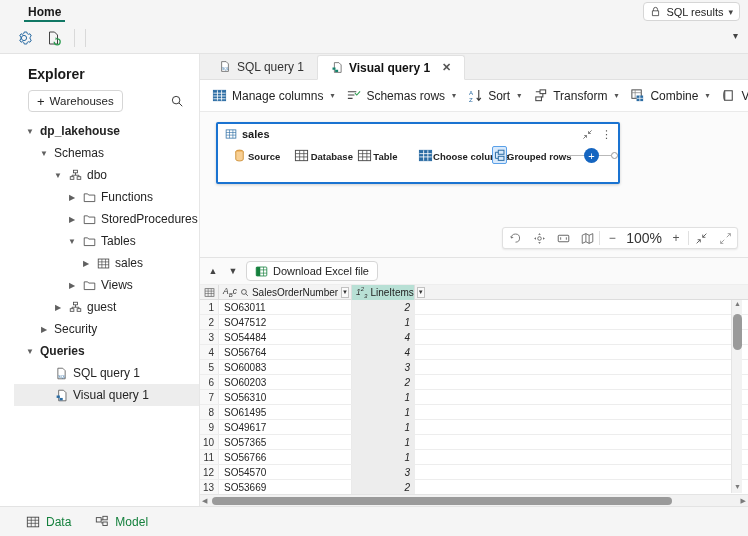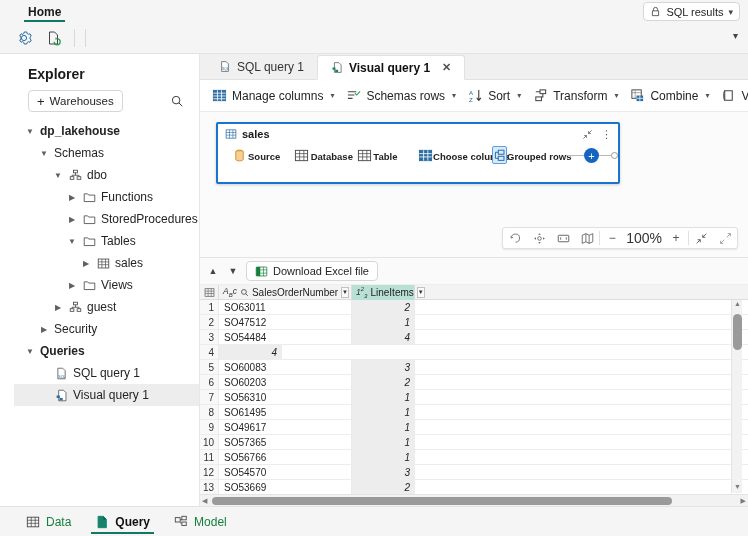--- a/index.html
+++ b/index.html
@@ -557,20 +557,21 @@
                 <div class="gc-a">SO47512</div>
                 <div class="gc-b">1</div>
               </div>
               <div class="grow">
                 <div class="gc-num">3</div>
                 <div class="gc-a">SO54484</div>
                 <div class="gc-b">4</div>
               </div>
               <div class="grow">
                 <div class="gc-num">4</div>
+                <div class="gc-a">SO56764</div>
                 <div class="gc-b">4</div>
               </div>
               <div class="grow">
                 <div class="gc-num">5</div>
                 <div class="gc-a">SO60083</div>
                 <div class="gc-b">3</div>
               </div>
               <div class="grow">
                 <div class="gc-num">6</div>
                 <div class="gc-a">SO60203</div>
@@ -632,29 +633,20 @@
 
   <div class="status">
     <div class="sbtn">
       <span>
         <svg width="14" height="14" viewBox="0 0 16 16">
             <rect x="1.5" y="2.5" width="13" height="11" fill="none" stroke="#444" stroke-width="1"></rect>
             <path d="M1.5 6h13M1.5 9.5h13M6 2.5v11M10.5 2.5v11" stroke="#444" stroke-width=".8"></path>
           </svg>
       </span>
       <span>Data</span>
-    </div>
-    <div class="sbtn active">
-      <span>
-        <svg width="14" height="14" viewBox="0 0 16 16">
-            <path d="M3.5 1.5h6l3.5 3.5v9.5h-9.5z" fill="#15836c" stroke="#15836c" stroke-width="1"></path>
-            <path d="M9.5 1.5v3.5h3.5" fill="#0c5f4e"></path>
-          </svg>
-      </span>
-      <span>Query</span>
     </div>
     <div class="sbtn">
       <span>
         <svg width="14" height="14" viewBox="0 0 16 16">
             <rect x="1.5" y="3" width="5.5" height="5" fill="none" stroke="#444" stroke-width="1"></rect>
             <rect x="9" y="1.5" width="5" height="4" fill="none" stroke="#444" stroke-width="1"></rect>
             <rect x="9" y="8" width="5" height="4" fill="none" stroke="#444" stroke-width="1"></rect>
             <path d="M7 5.5h2M7 9h2" stroke="#444" stroke-width="1"></path>
           </svg>
       </span>

